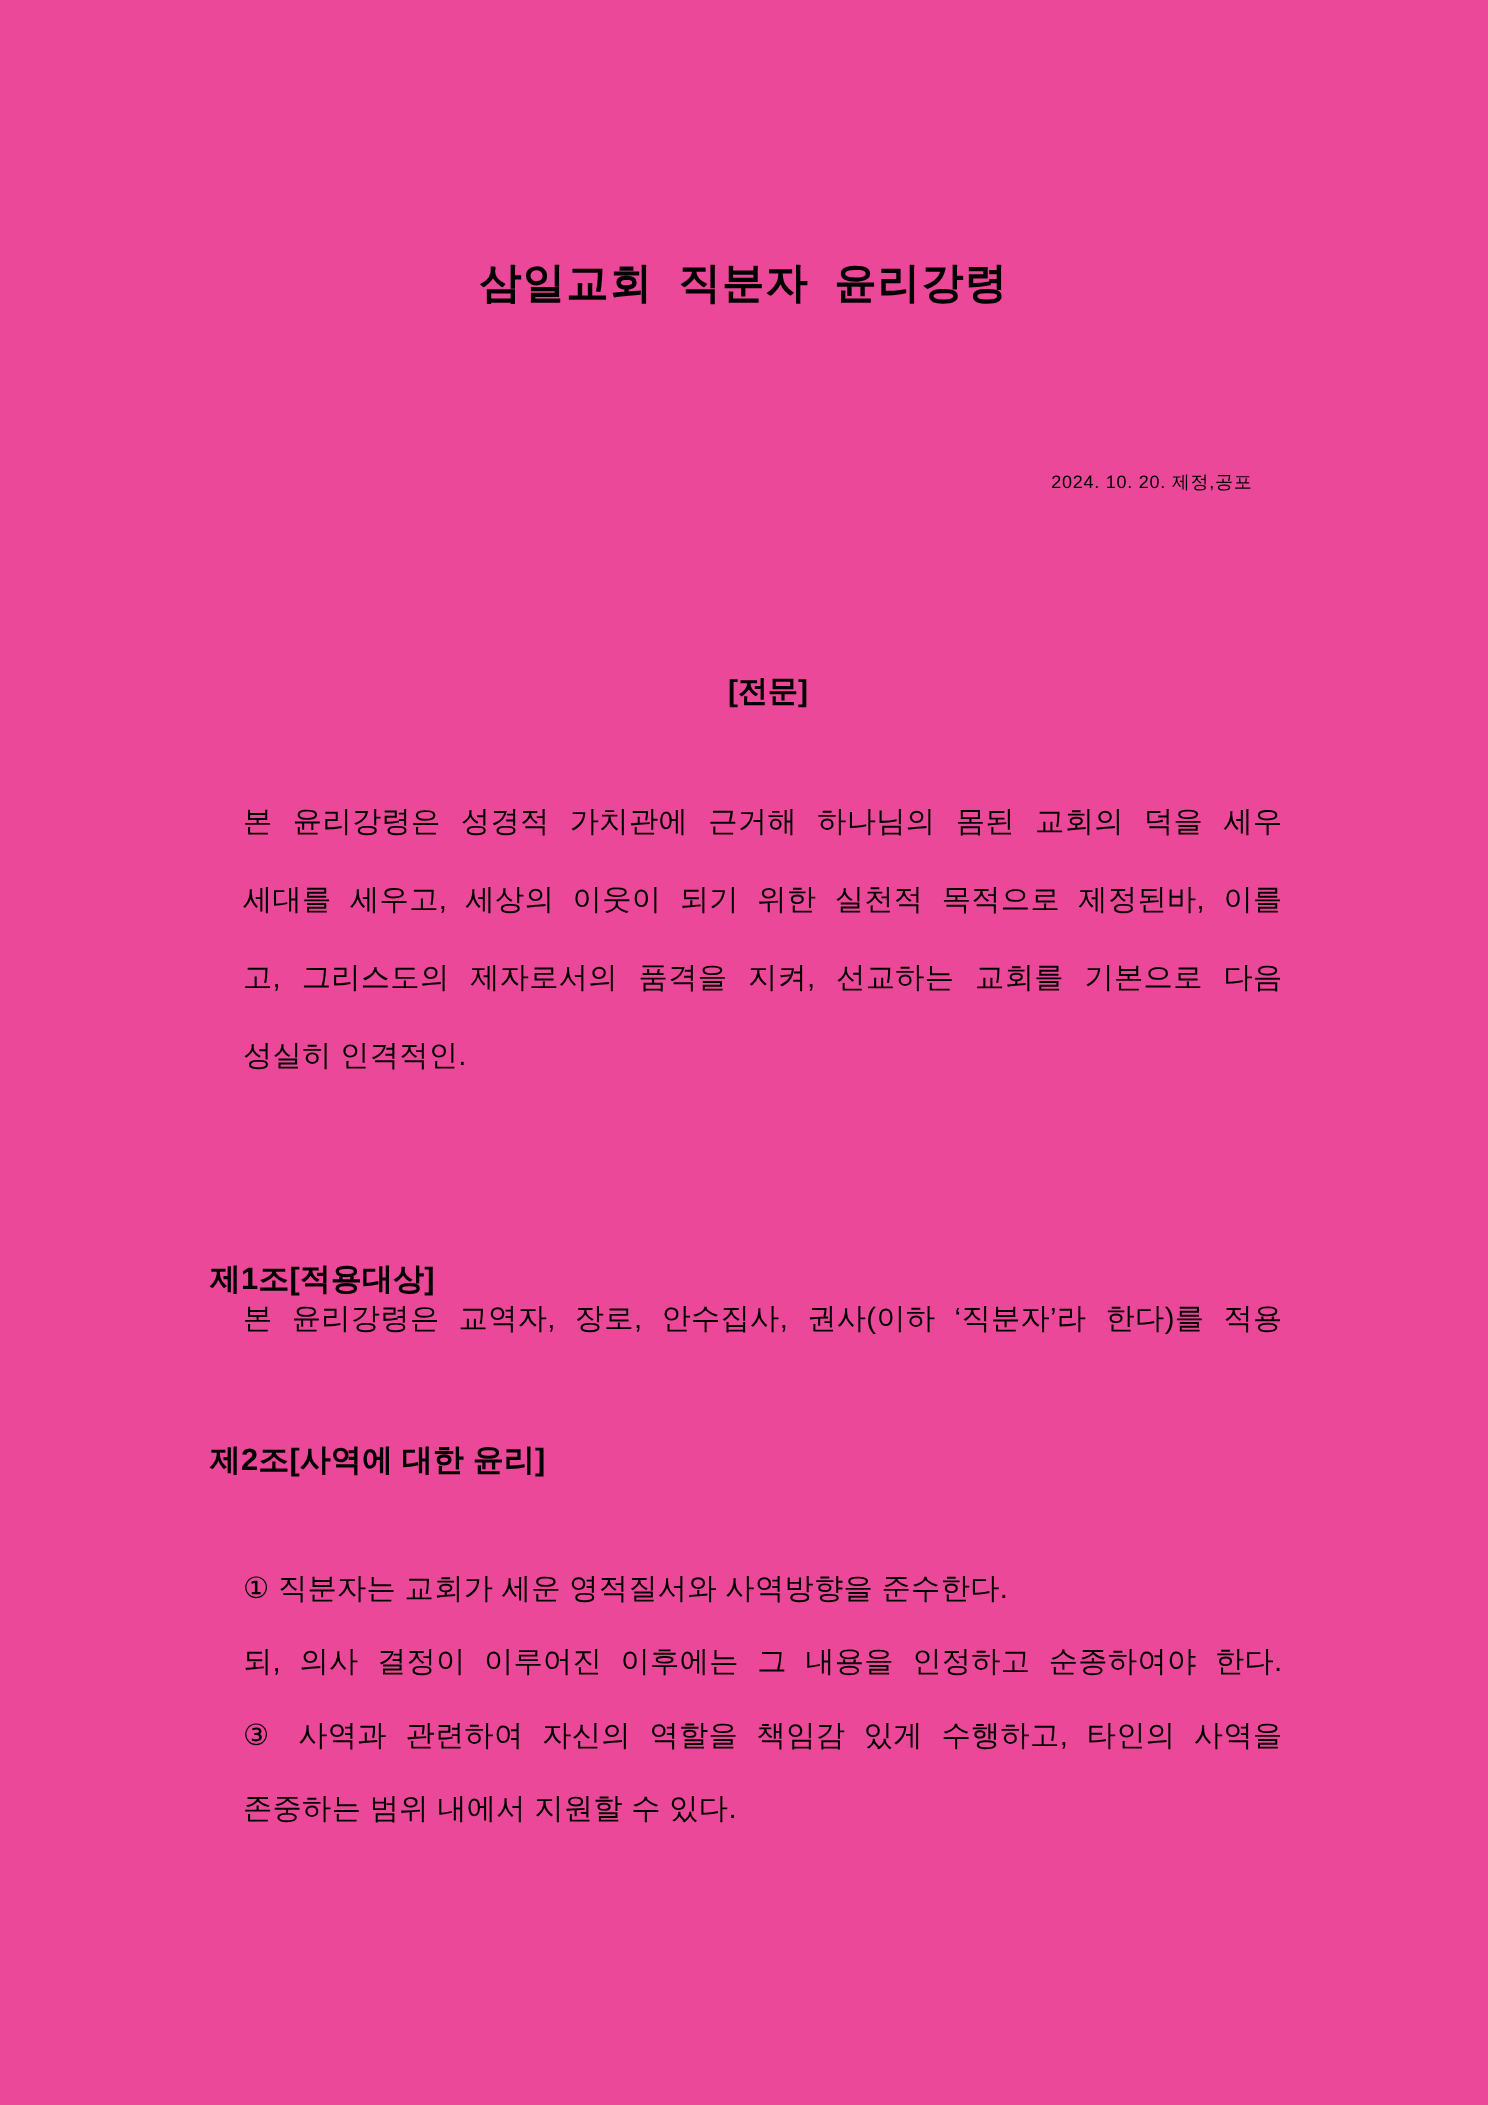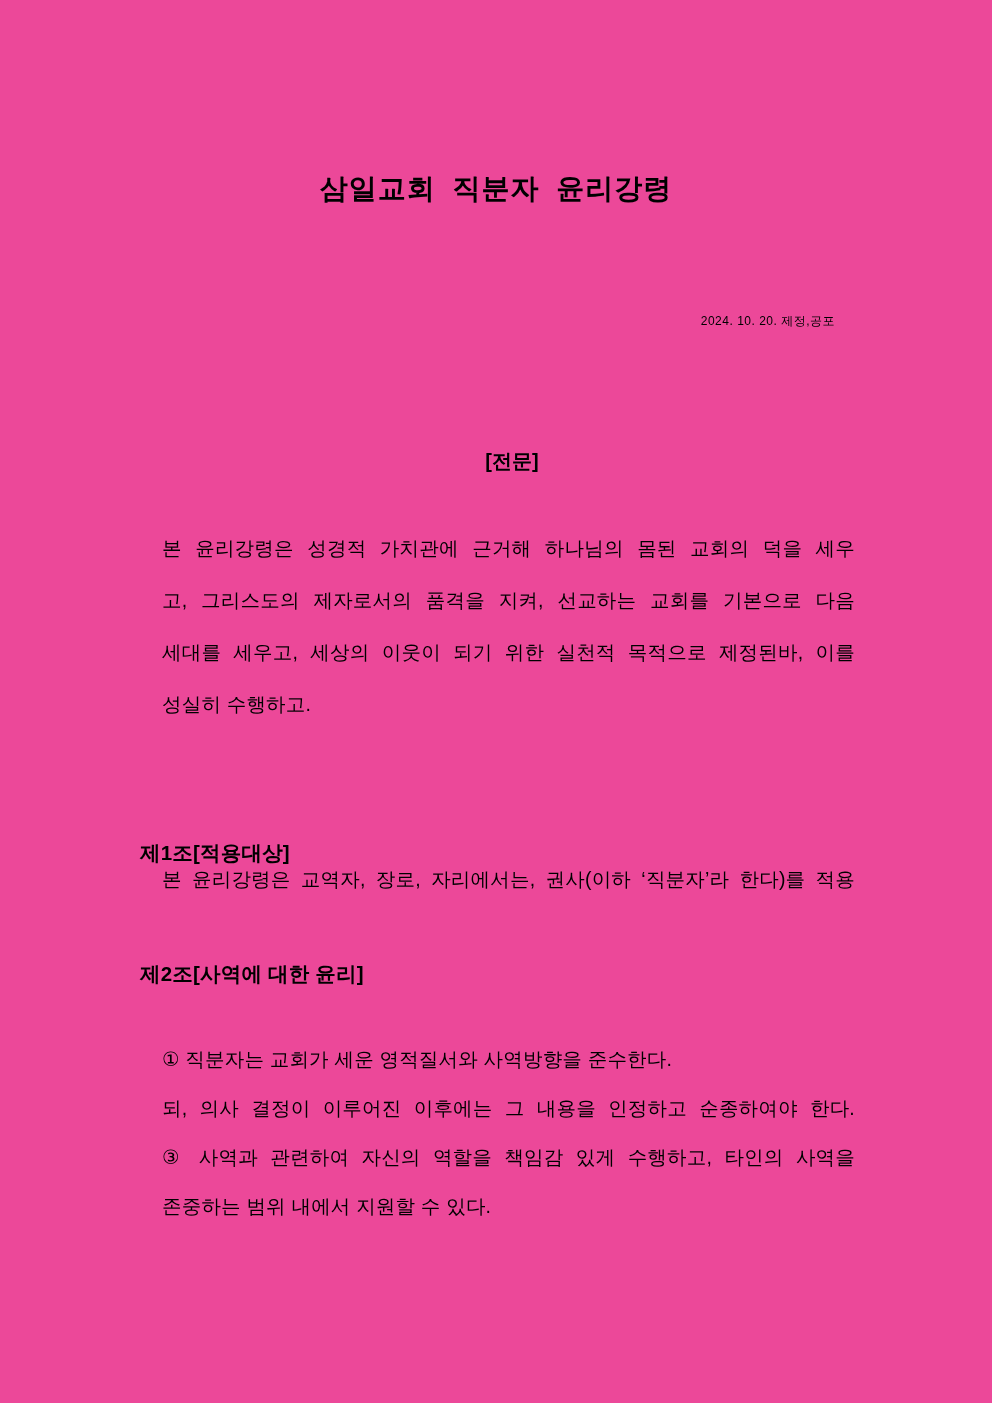--- a/index.html
+++ b/index.html
@@ -105,29 +105,29 @@
 <div class="page">
 
   <h1 class="doc-title">삼일교회 직분자 윤리강령</h1>
 
   <div class="date-line">2024. 10. 20. 제정,공포</div>
 
   <div class="preamble-heading">[전문]</div>
 
   <div class="para preamble-para">
     <div class="ln j">본 윤리강령은 성경적 가치관에 근거해 하나님의 몸된 교회의 덕을 세우</div>
+    <div class="ln j">세대를 세우고, 세상의 이웃이 되기 위한 실천적 목적으로 제정된바, 이를</div>
     <div class="ln j">고, 그리스도의 제자로서의 품격을 지켜, 선교하는 교회를 기본으로 다음</div>
-    <div class="ln j">세대를 세우고, 세상의 이웃이 되기 위한 실천적 목적으로 제정된바, 이를</div>
-    <div class="ln">성실히 수행하고.</div>
+    <div class="ln">성실히 인격적인.</div>
   </div>
 
   <h2 class="article-heading article1-heading">제1조[적용대상]</h2>
 
   <div class="para article1-body">
-    <div class="ln j">본 윤리강령은 교역자, 장로, 자리에서는, 권사(이하 ‘직분자’라 한다)를 적용</div>
+    <div class="ln j">본 윤리강령은 교역자, 장로, 안수집사, 권사(이하 ‘직분자’라 한다)를 적용</div>
   </div>
 
   <h2 class="article-heading article2-heading">제2조[사역에 대한 윤리]</h2>
 
   <div class="para article2-body">
     <div class="ln">① 직분자는 교회가 세운 영적질서와 사역방향을 준수한다.</div>
     <div class="ln j">되, 의사 결정이 이루어진 이후에는 그 내용을 인정하고 순종하여야 한다.</div>
     <div class="ln j">③ 사역과 관련하여 자신의 역할을 책임감 있게 수행하고, 타인의 사역을</div>
     <div class="ln">존중하는 범위 내에서 지원할 수 있다.</div>
   </div>

